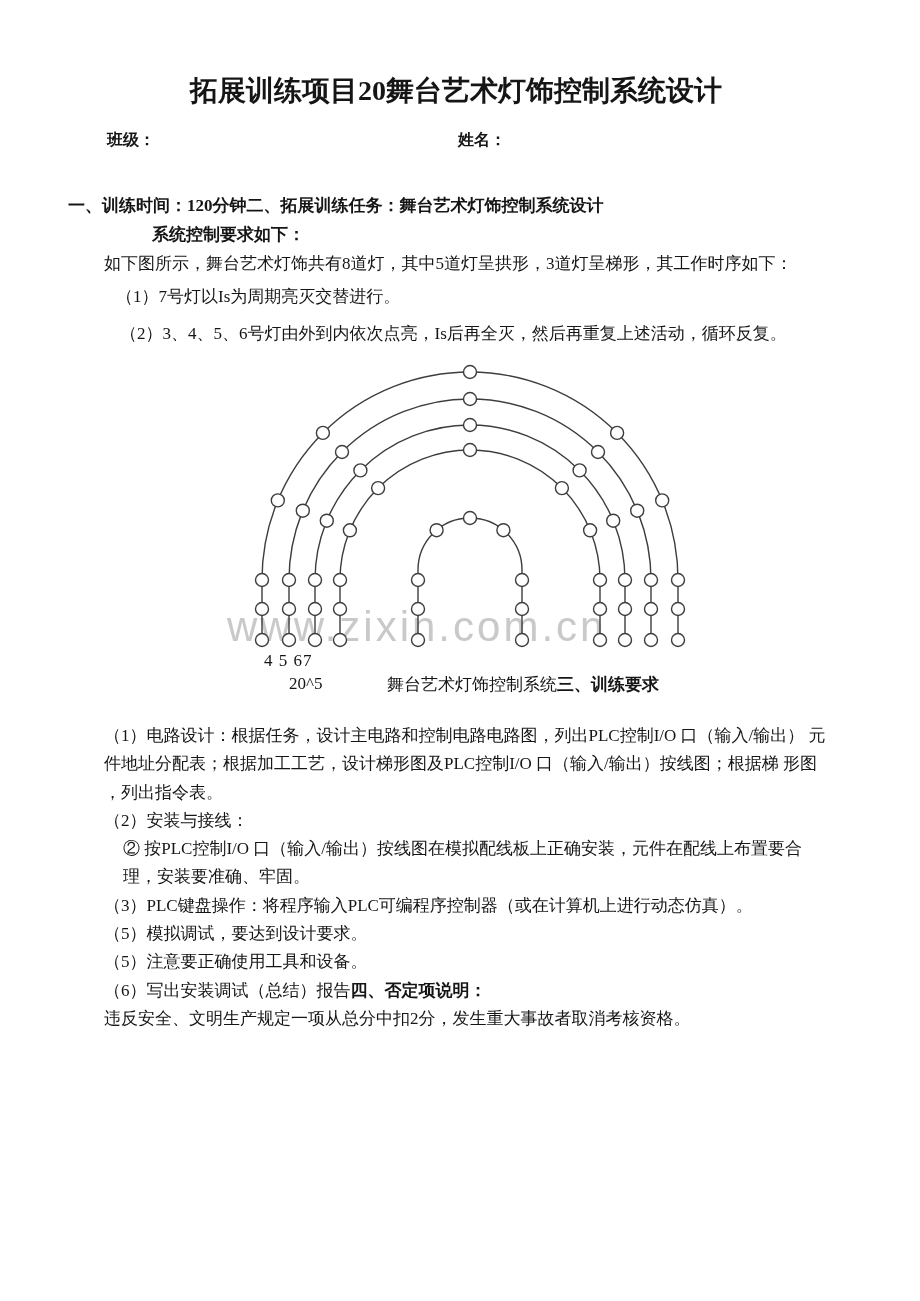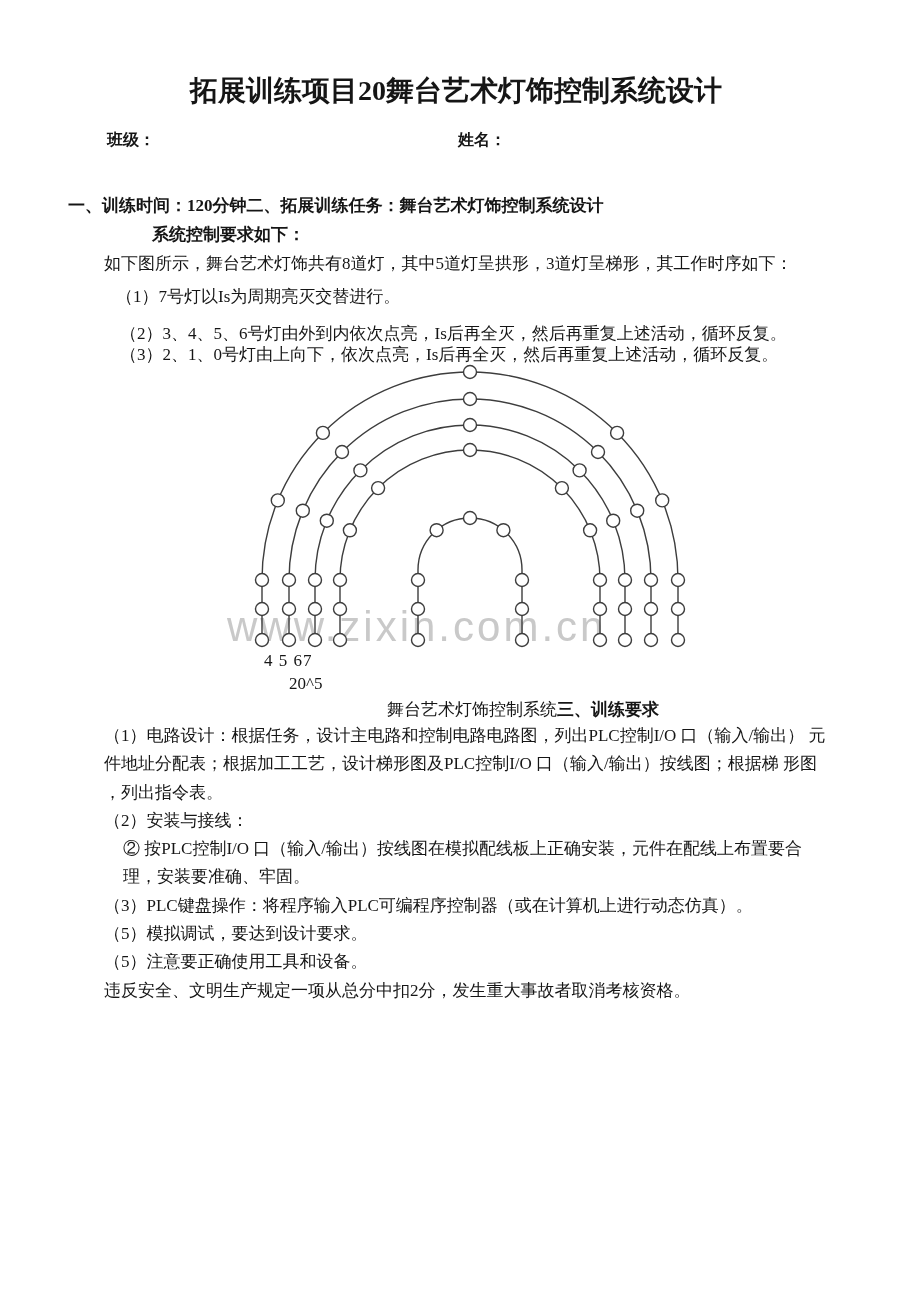--- a/index.html
+++ b/index.html
@@ -18,41 +18,40 @@
   .tl4{top:285px;left:116px;}
   .tl5{top:314px;left:120px;margin-top:8px;}
   .tl6{top:343px;left:120px;}
   .watermark{position:absolute;top:606px;left:227px;font-size:42px;line-height:1;
              color:#c9c9c9;font-family:"Liberation Sans","DejaVu Sans",sans-serif;
              letter-spacing:3px;white-space:nowrap;}
   .diagram{position:absolute;top:0;left:0;width:920px;height:720px;pointer-events:none;}
   .dlabel{position:absolute;font-size:17px;white-space:nowrap;}
   .dlabel.n{top:651px;left:264px;letter-spacing:1px;}
   .dlabel.p{top:674px;left:289px;}
-  .caption{position:absolute;top:698px;left:387px;font-size:17px;white-space:nowrap;font-family:Liberation Mono, monospace;}
+  .caption{position:absolute;top:673px;left:387px;font-size:17px;white-space:nowrap;font-family:Liberation Mono, monospace;}
   .reqs{position:absolute;top:722px;left:104px;width:770px;font-size:17px;}
   .req-line{height:28.3px;line-height:28.3px;white-space:nowrap;}
   .req-line.ind1{padding-left:19px;}
 </style>
 </head>
 <body>
 
 <div class="page">
 
   <div class="title">拓展训练项目20舞台艺术灯饰控制系统设计</div>
 
   <div class="hdr class">班级：</div>
   <div class="hdr name">姓名：</div>
 
   <div class="tl tl1 b">一、训练时间：120分钟二、拓展训练任务：舞台艺术灯饰控制系统设计</div>
   <div class="tl tl2 b">系统控制要求如下：</div>
   <div class="tl tl3">如下图所示，舞台艺术灯饰共有8道灯，其中5道灯呈拱形，3道灯呈梯形，其工作时序如下：</div>
   <div class="tl tl4">（1）7号灯以Is为周期亮灭交替进行。</div>
   <div class="tl tl5">（2）3、4、5、6号灯由外到内依次点亮，Is后再全灭，然后再重复上述活动，循环反复。</div>
-  <div class="tl tl6">（3）2、1、0号灯由上向下，依次点亮，Is后再全灭，然后再重复上述活动，循环反复。</div>
 
   <div class="watermark">www.zixin.com.cn</div>
 
   <svg class="diagram" viewBox="0 0 920 720" xmlns="http://www.w3.org/2000/svg">
       <path d="M 262 580 A 208 208 0 0 1 678 580" fill="none" stroke="#3d3d3d" stroke-width="1.4"></path>
       <line x1="262" y1="580" x2="262" y2="640" stroke="#3d3d3d" stroke-width="1.4"></line>
       <line x1="678" y1="580" x2="678" y2="640" stroke="#3d3d3d" stroke-width="1.4"></line>
       <path d="M 289 580 A 181 181 0 0 1 651 580" fill="none" stroke="#3d3d3d" stroke-width="1.4"></path>
       <line x1="289" y1="580" x2="289" y2="640" stroke="#3d3d3d" stroke-width="1.4"></line>
       <line x1="651" y1="580" x2="651" y2="640" stroke="#3d3d3d" stroke-width="1.4"></line>
@@ -128,16 +127,17 @@
   <div class="reqs">
       <div class="req-line"><span>（1）电路设计：根据任务，设计主电路和控制电路电路图，列出PLC控制I/O 口（输入/输出） 元</span></div>
       <div class="req-line"><span>件地址分配表；根据加工工艺，设计梯形图及PLC控制I/O 口（输入/输出）按线图；根据梯 形图</span></div>
       <div class="req-line"><span>，列出指令表。</span></div>
       <div class="req-line"><span>（2）安装与接线：</span></div>
       <div class="req-line ind1"><span>② 按PLC控制I/O 口（输入/输出）按线图在模拟配线板上正确安装，元件在配线上布置要合</span></div>
       <div class="req-line ind1"><span>理，安装要准确、牢固。</span></div>
       <div class="req-line"><span>（3）PLC键盘操作：将程序输入PLC可编程序控制器（或在计算机上进行动态仿真）。</span></div>
       <div class="req-line"><span>（5）模拟调试，要达到设计要求。</span></div>
       <div class="req-line"><span>（5）注意要正确使用工具和设备。</span></div>
+      <div class="req-line"><span>（6）写出安装调试（总结）报告</span><span class="b">四、否定项说明：</span></div>
       <div class="req-line"><span>违反安全、文明生产规定一项从总分中扣2分，发生重大事故者取消考核资格。</span></div>
     </div>
 
 </div>
 
 </body></html>

